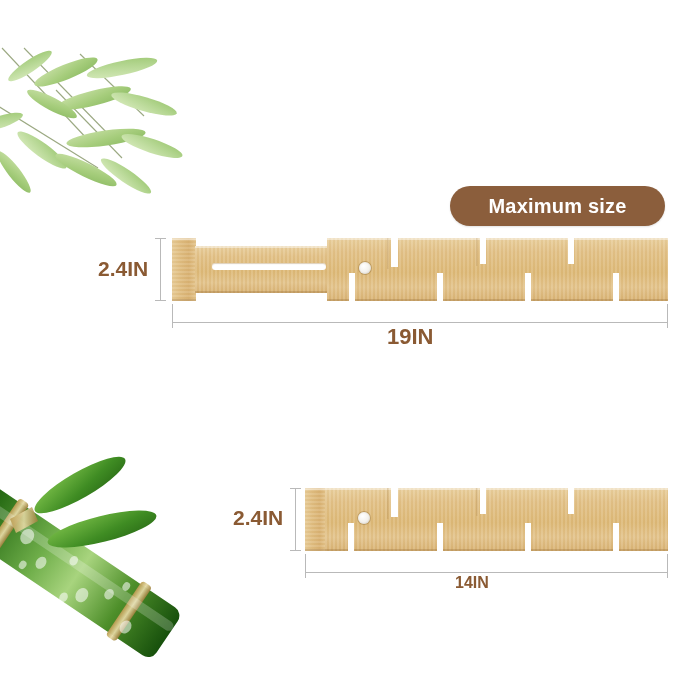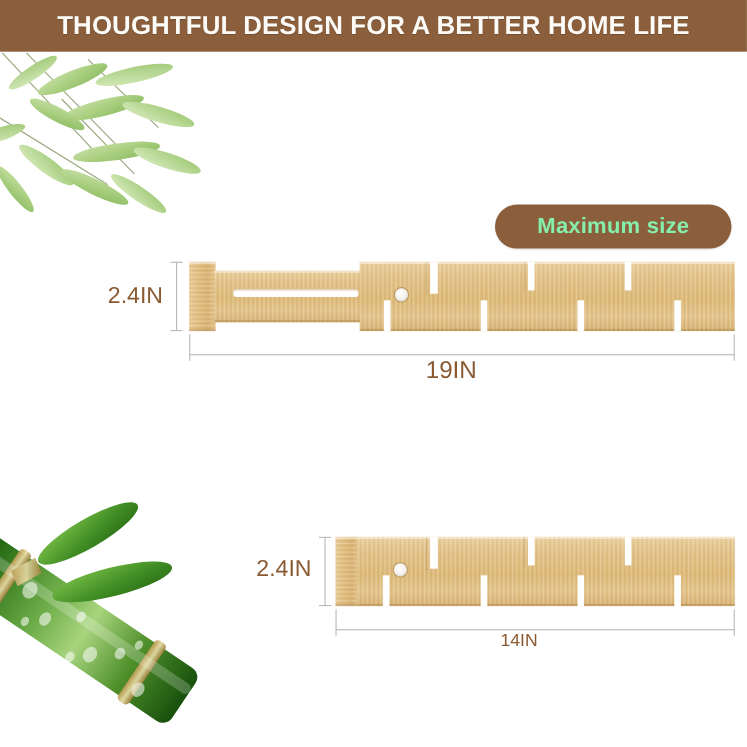--- a/index.html
+++ b/index.html
@@ -33,29 +33,29 @@
 
   
   .badge{
     position:absolute;
     background:#8b5e3c;
     border-radius:22px;
     display:flex;align-items:center;justify-content:center;
     box-shadow:0 1px 2px rgba(0,0,0,.12);
   }
   .badge-label{
-    color:#86efac;font-weight:bold;font-size:20px;white-space:nowrap;
+    color:#ffffff;font-weight:bold;font-size:20px;white-space:nowrap;
     letter-spacing:.2px;
   }
   #badge-max{left:450px;top:186px;width:215px;height:40px;}
   #badge-min{left:450px;top:441px;width:215px;height:40px;}
 
   
   .dim-text{
-    position:absolute;color:#8a5a33;font-weight:normal;white-space:nowrap;
+    position:absolute;color:#8a5a33;font-weight:bold;white-space:nowrap;
   }
   .dim-line{position:absolute;background:#b9b9b9;}
 
   
   .divider{position:absolute;}
 
   .wood{
     position:absolute;
     background:
       repeating-linear-gradient(90deg,
@@ -92,23 +92,20 @@
     position:absolute;border-radius:50%;
     background:radial-gradient(circle at 38% 34%, #ffffff 0%, #f3f1ec 55%, #d8d4cb 100%);
     box-shadow:0 0 0 1px rgba(150,115,60,.45), inset 0 0 2px rgba(0,0,0,.10);
   }
 </style>
 </head>
 <body>
 
 <div id="stage">
 
-  <div class="header-bar">
-    <div class="header-title">THOUGHTFUL DESIGN FOR A BETTER HOME LIFE</div>
-  </div>
 
   <div class="leaves">
     <svg width="215" height="160" viewBox="0 0 215 160">
       <defs>
         <linearGradient id="lf1" x1="0" y1="0" x2="1" y2="1">
           <stop offset="0%" stop-color="#c8e0a6"></stop>
           <stop offset="55%" stop-color="#a6cd7c"></stop>
           <stop offset="100%" stop-color="#8cbb63"></stop>
         </linearGradient>
         <linearGradient id="lf2" x1="0" y1="1" x2="1" y2="0">

